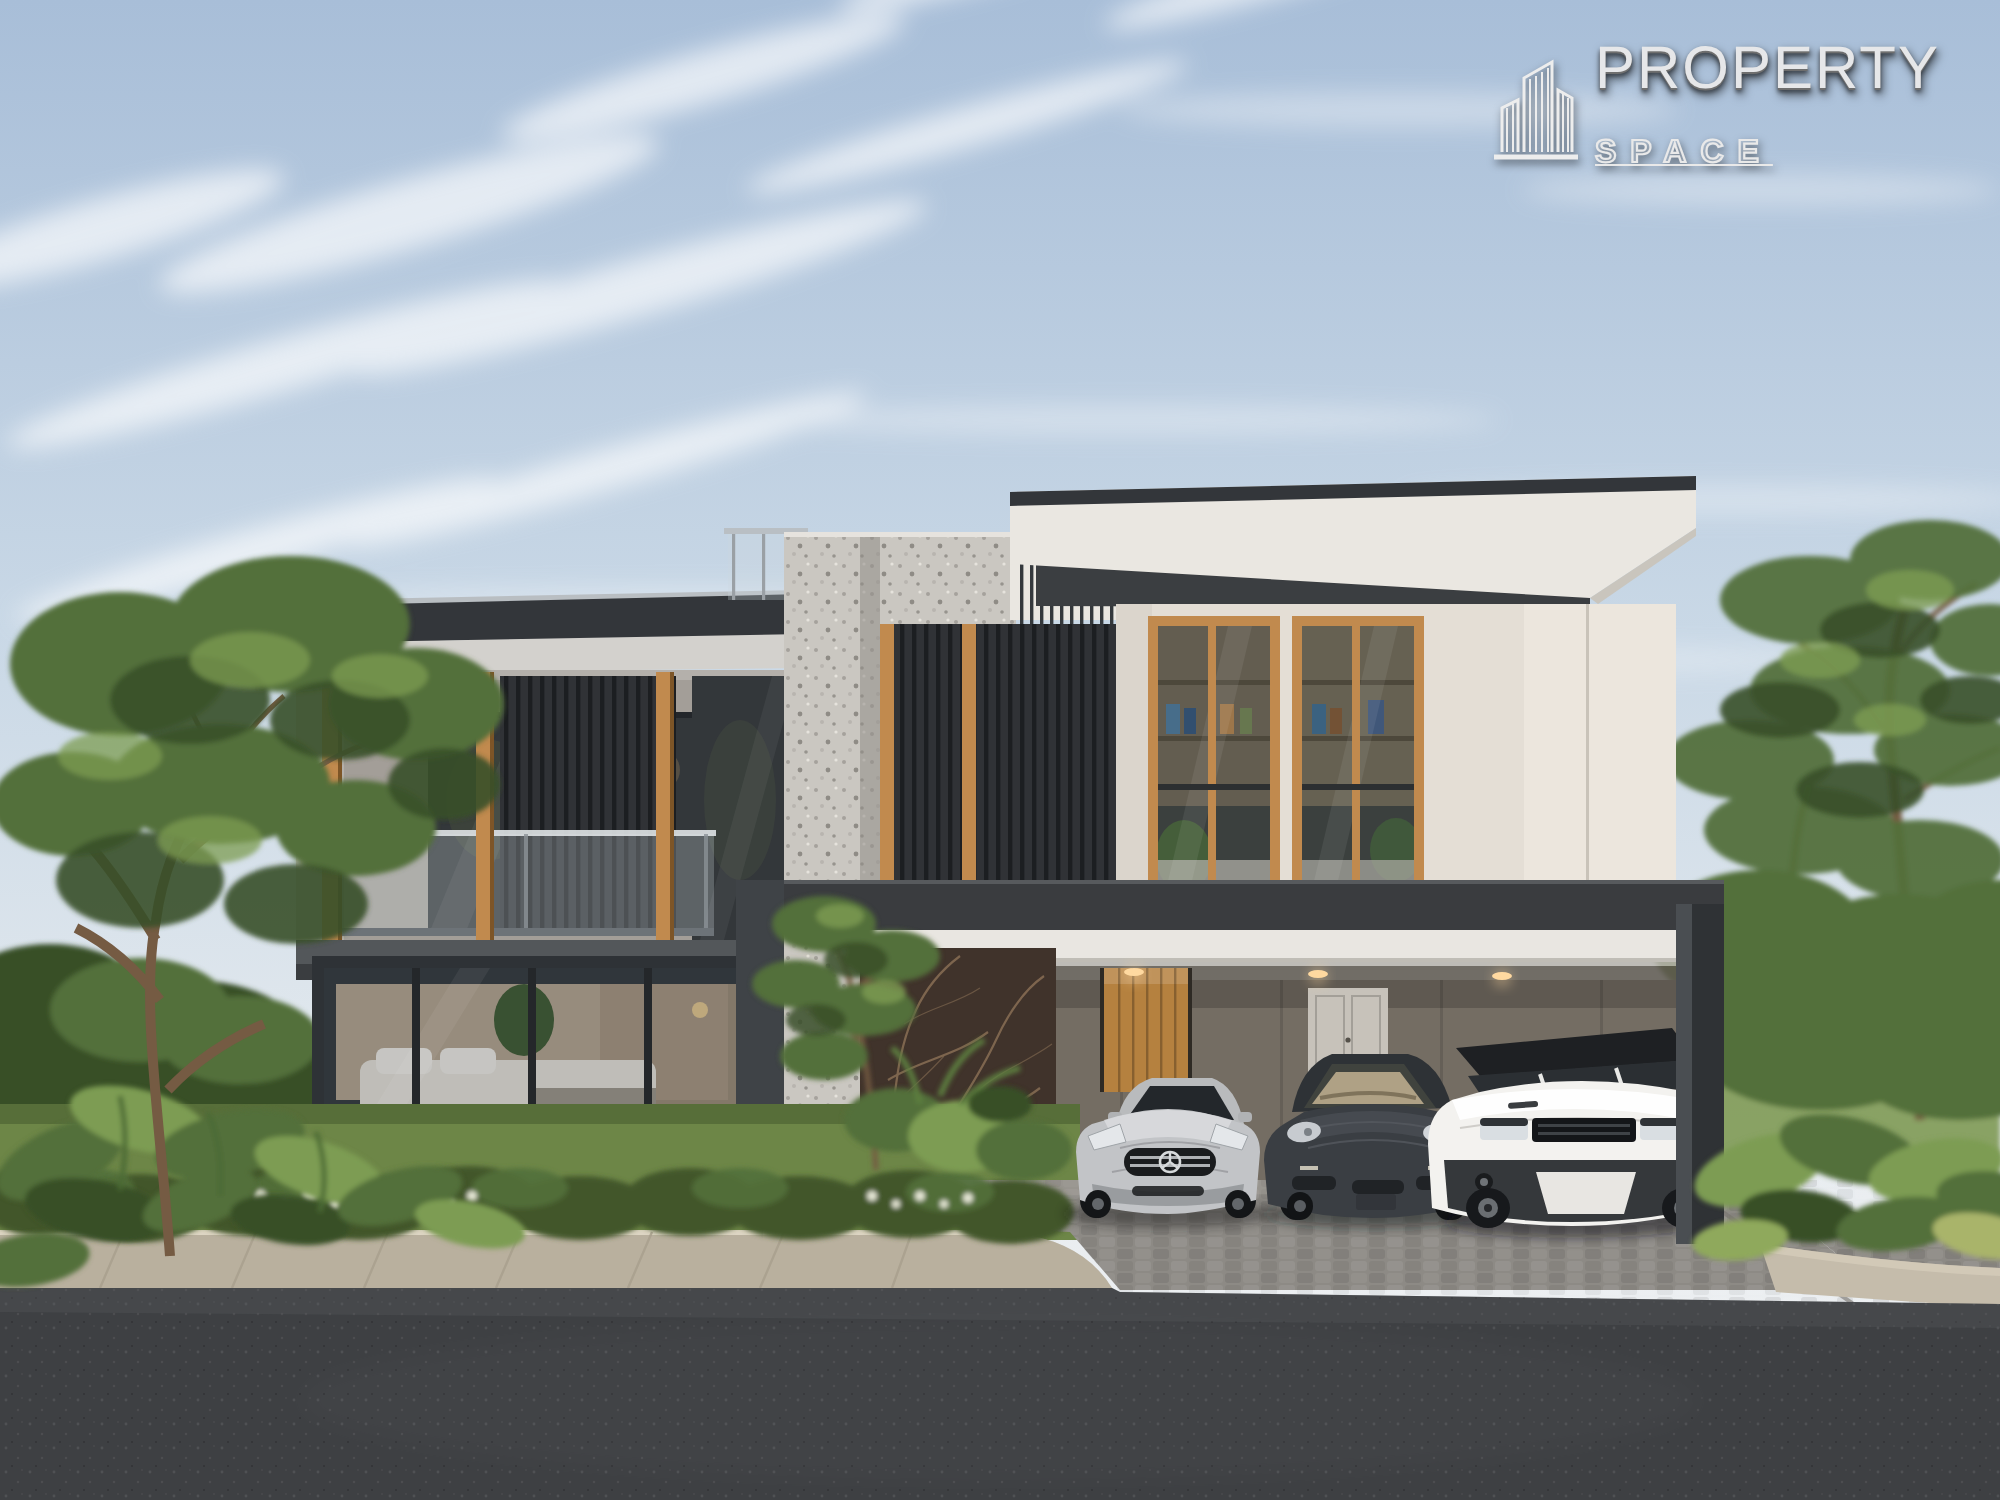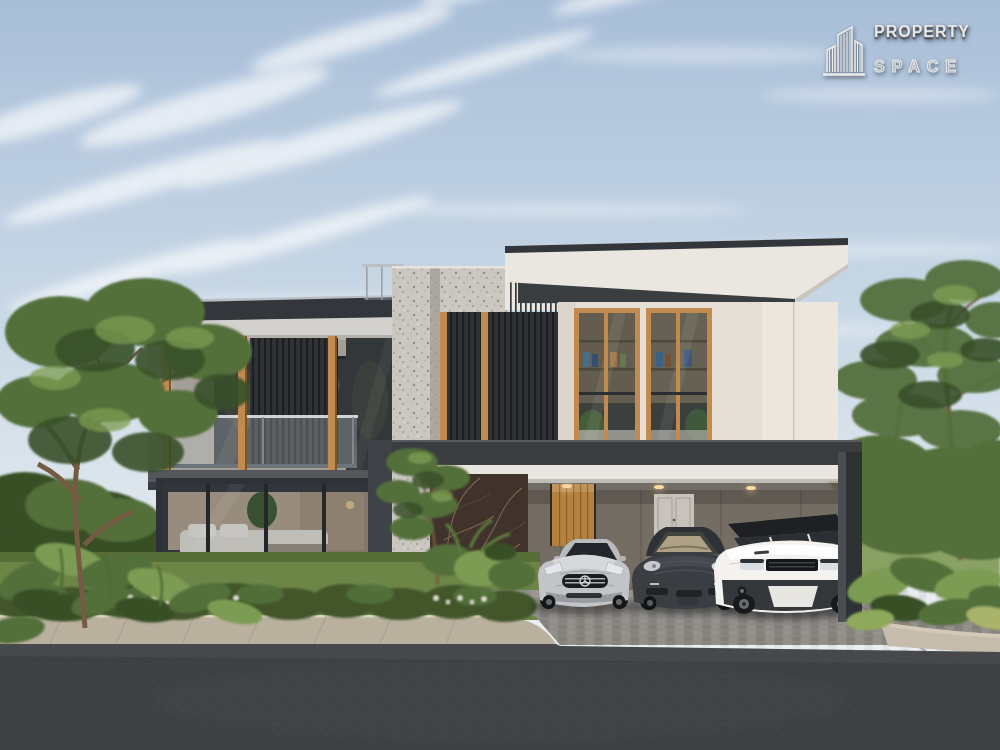--- a/index.html
+++ b/index.html
@@ -18,24 +18,24 @@
   .f-lawn{fill:var(--lawn)} .f-hedge{fill:var(--hedge)} .f-fol{fill:var(--foliage)}
   .f-follt{fill:var(--foliage-light)} .f-foldk{fill:var(--foliage-dark)} .s-trunk{stroke:var(--trunk)}
   .f-side{fill:var(--sidewalk)} .f-drive{fill:var(--driveway)} .f-road{fill:var(--road)}
   .f-carS{fill:var(--car-silver)} .f-carD{fill:var(--car-dark)} .f-carW{fill:var(--car-white)}
   .f-light{fill:var(--light-warm)} .f-pillar{fill:var(--pillar)} .f-cloud{fill:var(--cloud)}
   
   .logo{position:absolute;top:20px;right:30px;display:flex;align-items:center;gap:7px;
     filter:drop-shadow(1px 2px 2px rgba(0,0,0,.55));}
   .logo-icon{width:46px;height:58px;}
   .logo-text{display:flex;flex-direction:column;line-height:1;}
-  .logo-line1{font-size:16px;font-weight:700;letter-spacing:1px;color:#e6e7e9;
+  .logo-line1{font-size:30px;font-weight:400;letter-spacing:1px;color:#e6e7e9;
     text-shadow:0 1px 0 #6e6e6e,0 2px 2px rgba(0,0,0,.55);}
   .logo-line2{margin-top:19px;font-size:16px;font-weight:700;letter-spacing:7px;
-    color:rgba(255,255,255,.12);-webkit-text-stroke:1.1px #e9e9e9;}
+    color:rgba(255,255,255,.12);text-decoration:underline;-webkit-text-stroke:1.1px #e9e9e9;}
 </style>
 </head>
 <body>
 
 <div class="stage">
 <svg class="scene" viewBox="0 0 1000 750">
   <defs>
     <filter id="b1" x="-20%" y="-20%" width="140%" height="140%">
           <feGaussianBlur stdDeviation="1.2"></feGaussianBlur>
         </filter>

